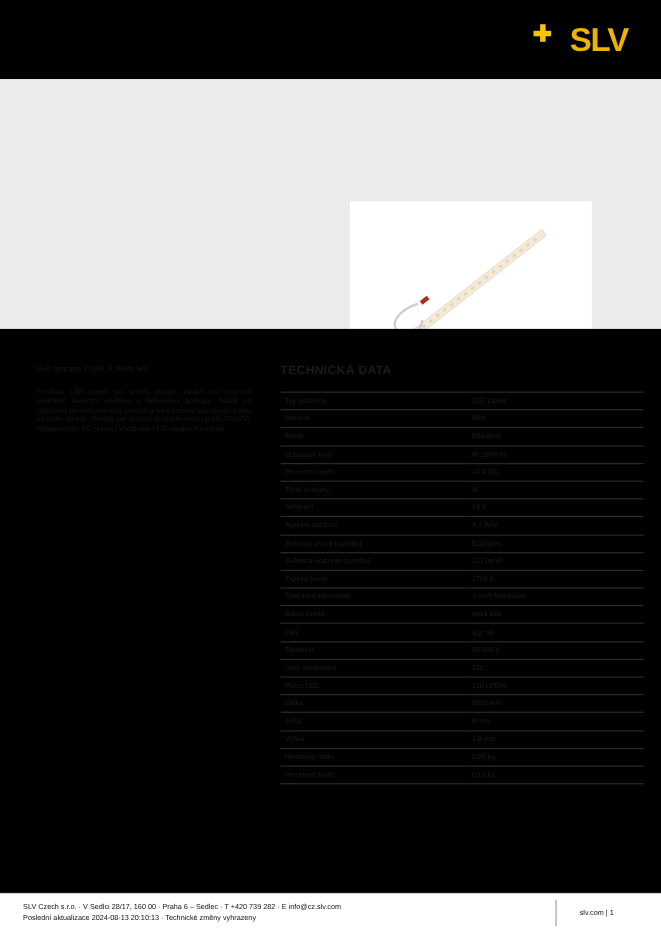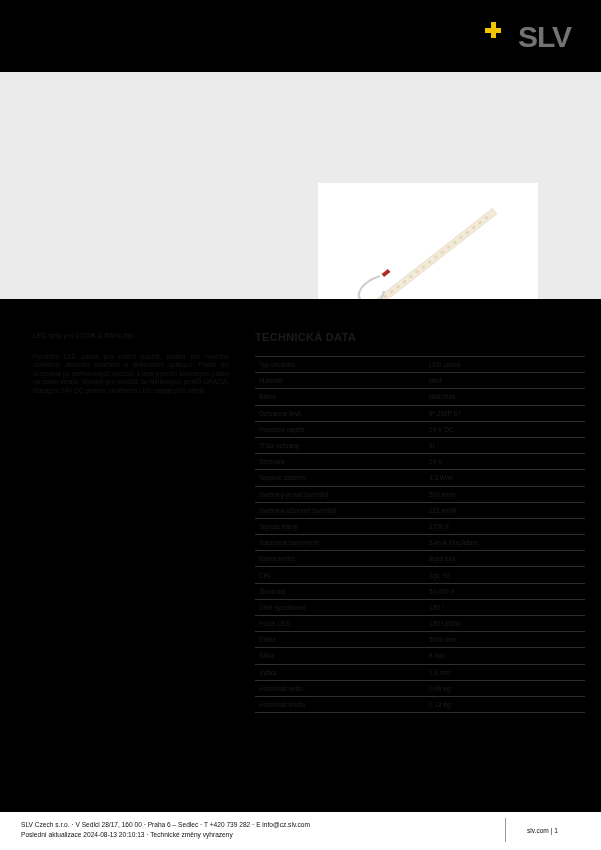--- a/index.html
+++ b/index.html
@@ -31,21 +31,21 @@
     width: 86px;
     height: 34px;
   }
   .logo-text {
     position: absolute;
     right: 0;
     top: 0;
     font-size: 30px;
     font-weight: bold;
     letter-spacing: -1px;
-    color: #737373;
+    color: #eab308;
     line-height: 34px;
     font-family: "Liberation Sans", sans-serif;
   }
   .logo-plus {
     position: absolute;
     left: 0;
     top: 2px;
     width: 16px;
     height: 16px;
   }

